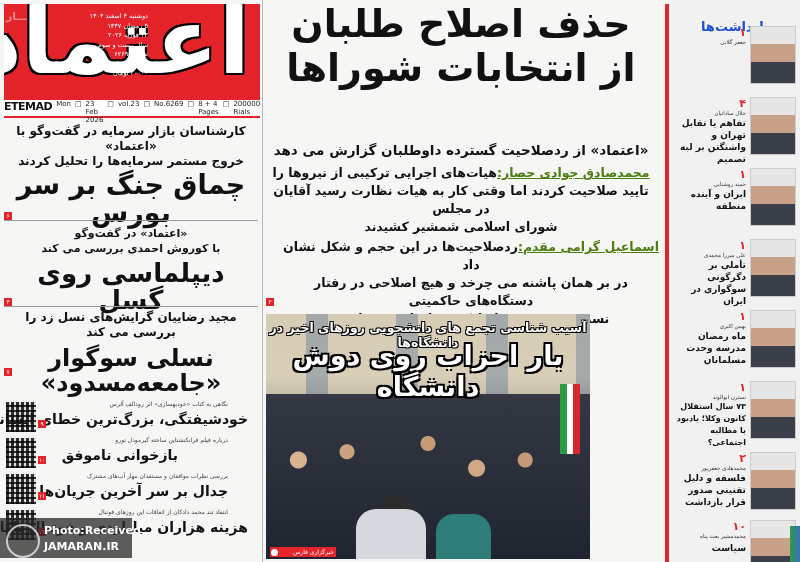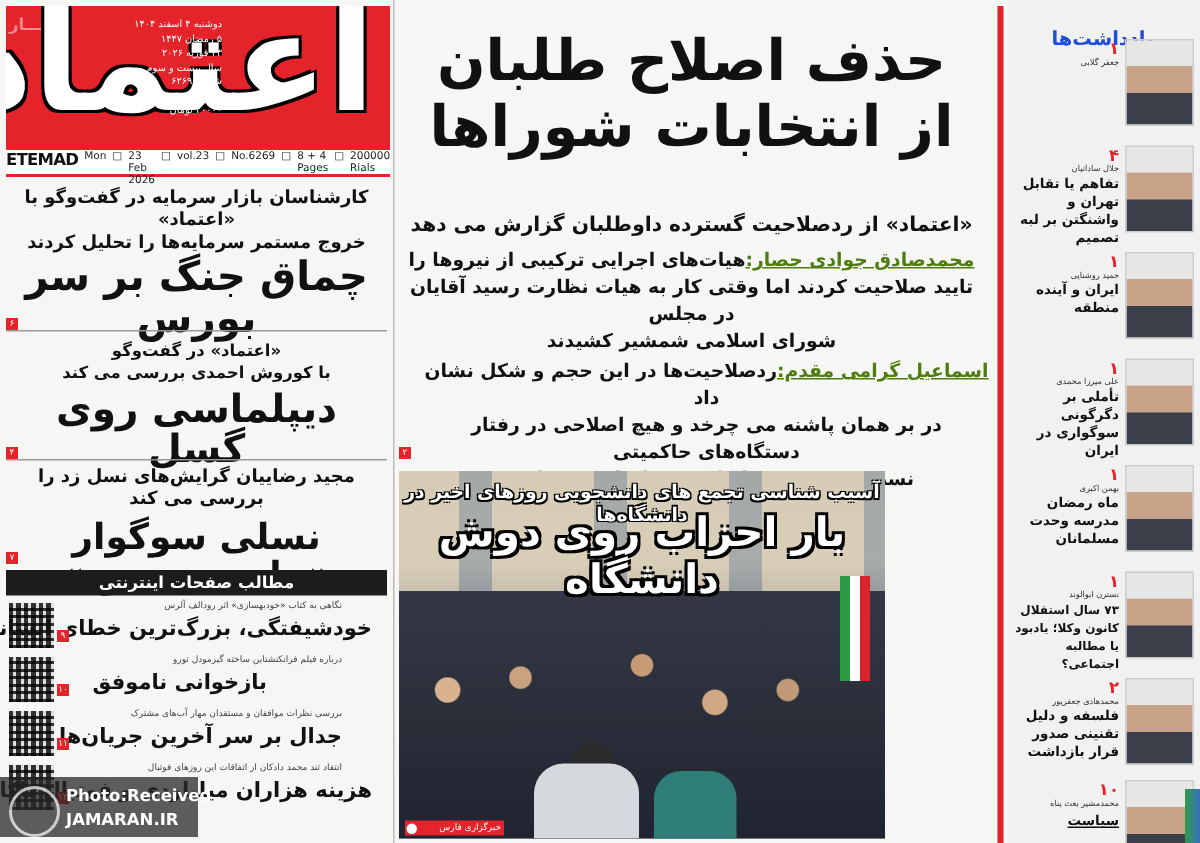--- a/index.html
+++ b/index.html
@@ -22,21 +22,21 @@
   .webbar{position:absolute;left:4px;top:262px;width:254px;height:17px;background:#1c1c1c;color:#fff;font-size:11px;font-weight:bold;text-align:center;line-height:17px;}
   .webitem{position:absolute;left:4px;width:254px;height:34px;}
   .qr{position:absolute;left:2px;top:2px;width:30px;height:30px;background:
       repeating-linear-gradient(90deg,#333 0 3px,#eee 3px 5px),
       repeating-linear-gradient(0deg,#333 0 2px,#eee 2px 5px);background-blend-mode:multiply;}
   .webitem .sub{position:absolute;right:30px;top:0;font-size:6px;color:#444;}
   .webitem .ttl{position:absolute;right:10px;top:11px;font-size:14px;font-weight:bold;color:#111;white-space:nowrap;}
   .webitem .pgnum{left:34px;top:20px;}
   .vline{position:absolute;left:262px;top:0;width:1px;height:562px;background:#bbb;}
   
-  .headline{position:absolute;left:268px;top:18px;width:386px;direction:rtl;text-align:center;font-weight:bold;font-size:38px;line-height:44px;color:#111;letter-spacing:-1px;}
+  .headline{position:absolute;left:268px;top:2px;width:386px;direction:rtl;text-align:center;font-weight:bold;font-size:38px;line-height:44px;color:#111;letter-spacing:-1px;}
   .subhead{position:absolute;left:268px;top:142px;width:386px;direction:rtl;text-align:center;font-weight:bold;font-size:13.5px;color:#111;}
   .body{position:absolute;left:268px;width:386px;direction:rtl;text-align:center;font-weight:bold;font-size:12.5px;line-height:18px;color:#111;}
   .red{color:#4d7c0f;text-decoration:underline;}
   .photo{position:absolute;left:266px;top:314px;width:324px;height:245px;overflow:hidden;
     background:linear-gradient(180deg,#cbbfa8 0%,#d8cdb6 25%,#6d6a66 35%,#2b2f3a 55%,#3a3c44 75%,#262a33 100%);}
   .photo .bldg{position:absolute;left:0;top:0;width:100%;height:90px;background:
     repeating-linear-gradient(90deg,#d9cfb9 0 40px,#9aa3a8 40px 62px,#d9cfb9 62px 90px);opacity:0.8;}
   .photo .crowd{position:absolute;left:0;top:80px;width:100%;height:165px;background:
     radial-gradient(circle at 10% 40%,#d9b38f 0 8px,transparent 9px),
     radial-gradient(circle at 25% 35%,#c9a37f 0 7px,transparent 8px),
@@ -117,21 +117,20 @@
     </div>
     <div class="pgnum" style="left:4px;top:180px;">۴</div>
     <div class="divider" style="top:188px;"></div>
 
     <div class="story" style="top:192px;">
       <div class="kicker" style="font-size:12px;">مجید رضاییان گرایش‌های نسل زد را بررسی می کند</div>
       <div class="big" style="font-size:24px;margin-top:6px;">نسلی سوگوار «جامعه‌مسدود»</div>
     </div>
     <div class="pgnum" style="left:4px;top:250px;">۷</div>
 
-    <div class="webbar">مطالب صفحات اینترنتی</div>
 
     <div class="webitem" style="top:282px;">
       <div class="qr"></div>
       <div class="sub">نگاهی به کتاب «خودبهسازی» اثر رودالف آلرس</div>
       <div class="ttl">خودشیفتگی، بزرگ‌ترین خطای انسانی</div>
       <div class="pgnum">۹</div>
     </div>
     <div class="webitem" style="top:318px;">
       <div class="qr"></div>
       <div class="sub">درباره فیلم فرانکنشتاین ساخته گیرمودل تورو</div>
@@ -225,21 +224,21 @@
     <div class="note" style="top:452px;">
       <div class="pic"></div>
       <div class="num">۲</div>
       <div class="author">محمدهادی جعفرپور</div>
       <div class="t">فلسفه و دلیل تقنینی صدور قرار بازداشت</div>
     </div>
     <div class="note" style="top:520px;">
       <div class="pic"></div>
       <div class="num">۱۰</div>
       <div class="author">محمدمشیر بعث پناه</div>
-      <div class="t" style="top:22px;text-decoration:underline;">سیاست</div>
+      <div class="t" style="top:22px;">سیاست</div>
     </div>
   </div>
 
   <div class="greenbar"></div>
 
   <div class="bottomwm">
     <div class="circle"></div>
     <div class="l1">Photo:Received</div>
     <div class="l2">JAMARAN.IR</div>
   </div>

